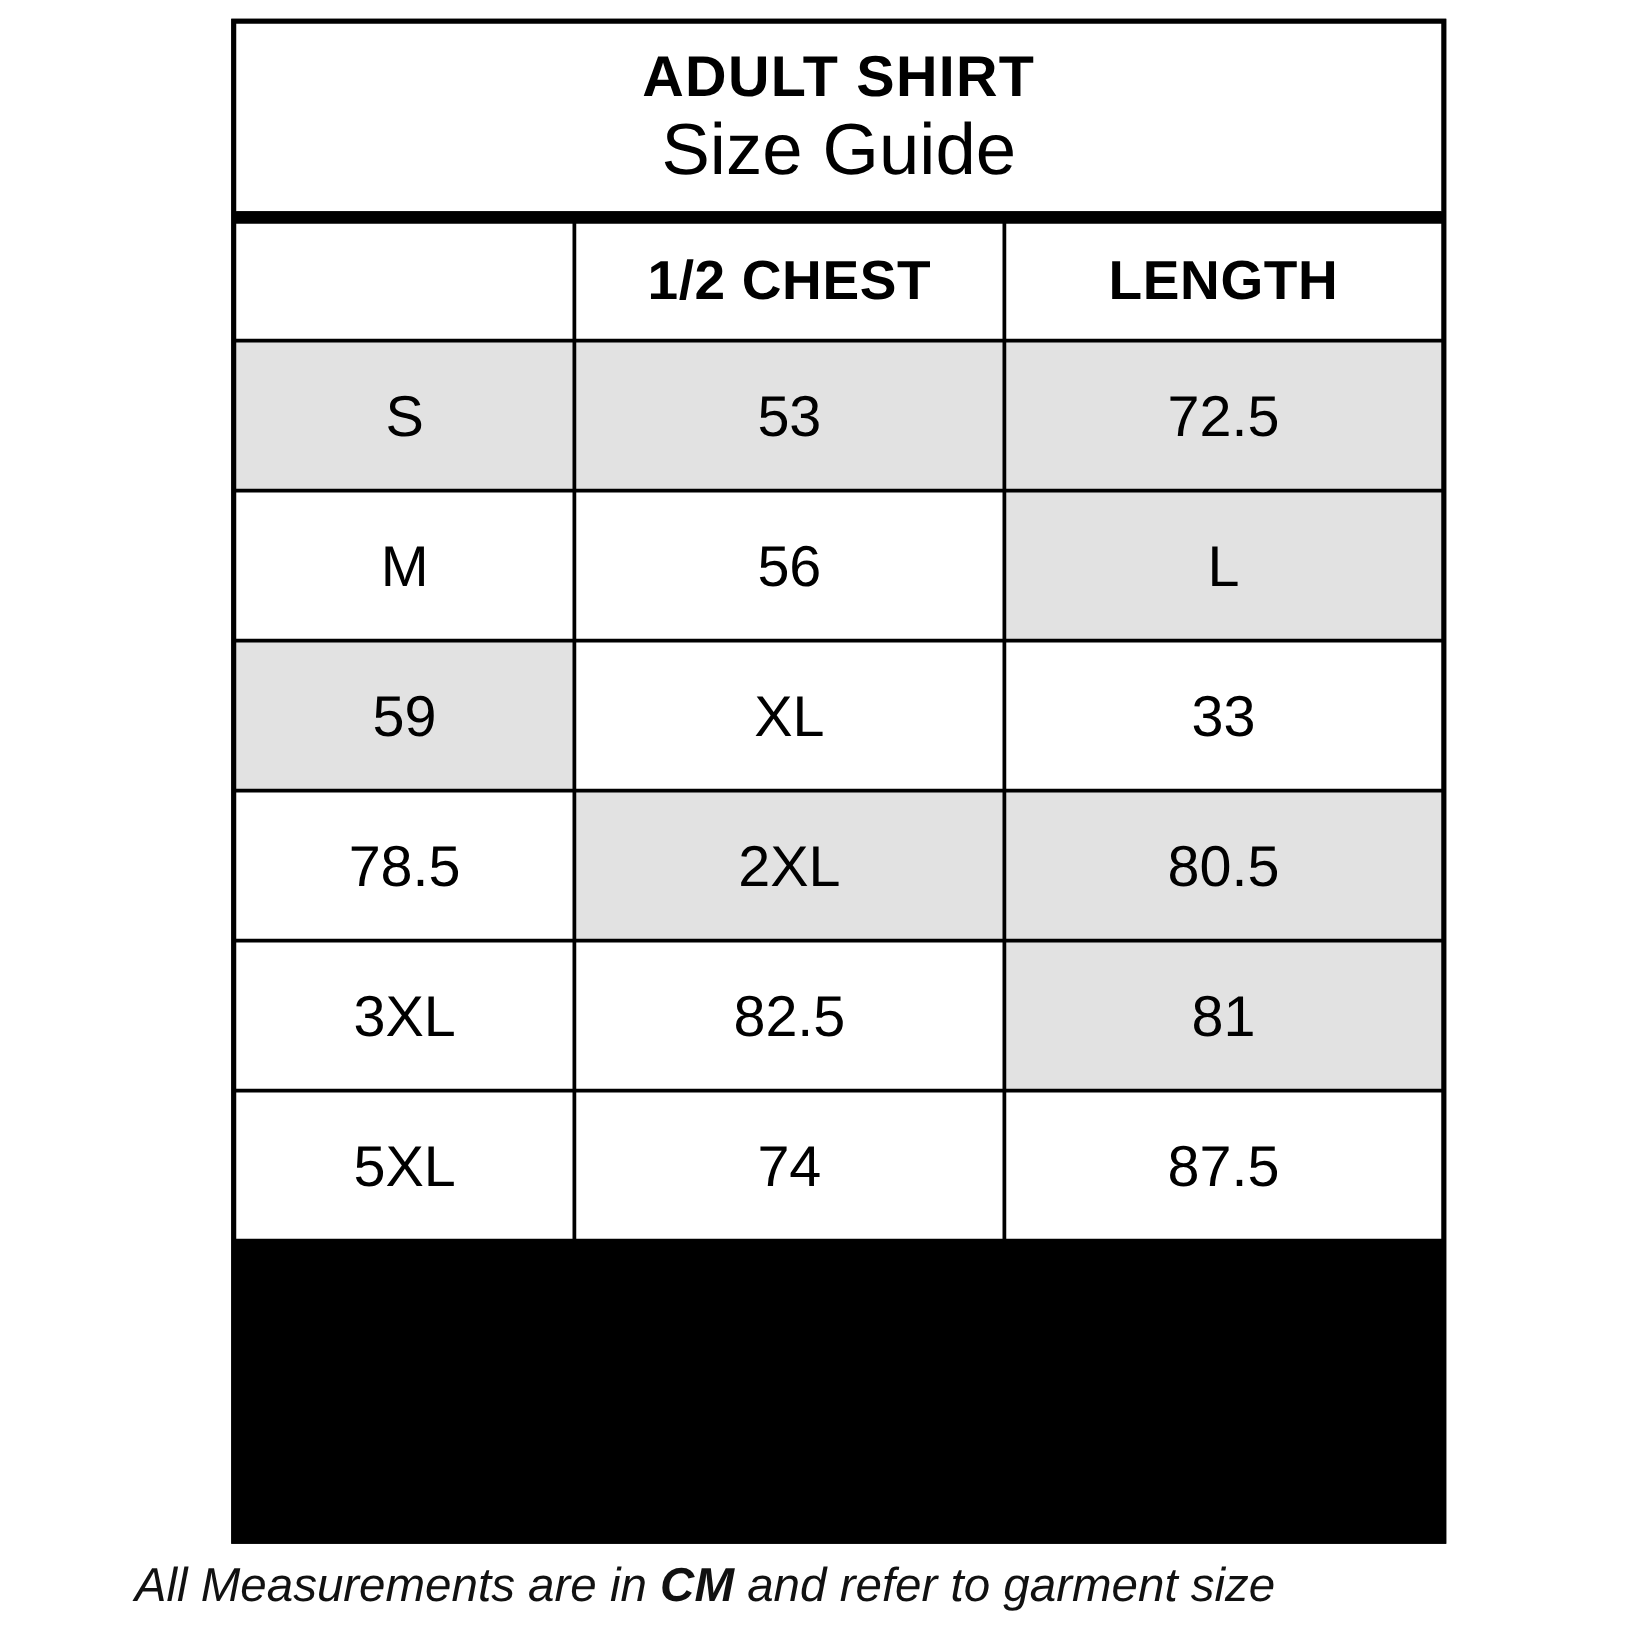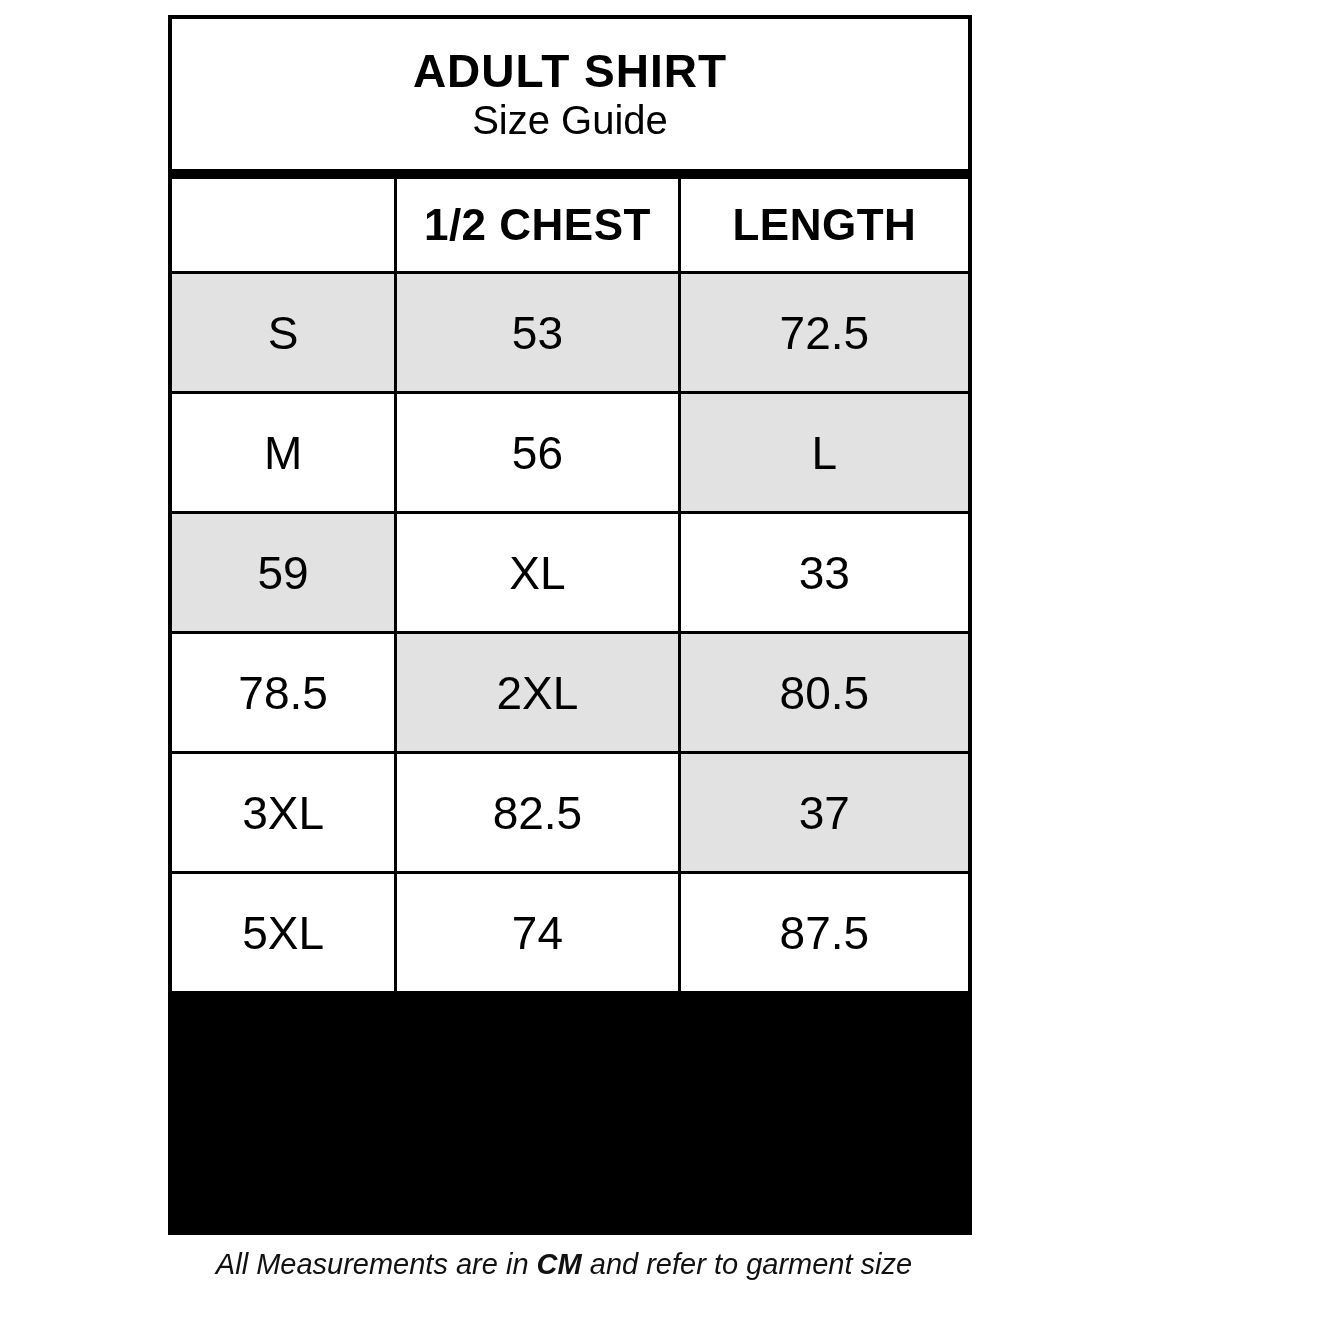--- a/index.html
+++ b/index.html
@@ -8,44 +8,44 @@
     width: 1320px;
     height: 1320px;
     background: #ffffff;
     font-family: "Liberation Sans", "DejaVu Sans", sans-serif;
     color: #000000;
     overflow: hidden;
     position: relative;
   }
   .table-wrapper {
     position: absolute;
-    left: 168px;
+    left: 185px;
     top: 15px;
-    width: 804px;
+    width: 972px;
     border: 4px solid #000000;
     background: #000000;
     box-sizing: border-box;
   }
   .title-block {
     background: #ffffff;
     height: 150px;
     display: flex;
     flex-direction: column;
     align-items: center;
     justify-content: center;
     gap: 2px;
   }
   .title-main {
     font-size: 46px;
     font-weight: bold;
     letter-spacing: 1px;
     line-height: 1.1;
   }
   .title-sub {
-    font-size: 40px;
+    font-size: 58px;
     font-weight: normal;
     line-height: 1.1;
   }
   .thick-divider {
     height: 10px;
     background: #000000;
   }
   .size-grid {
     display: grid;
     grid-template-columns: 266fr 336fr 344fr;
@@ -68,21 +68,21 @@
   }
   .row-stripe {
     background: #e2e2e2;
   }
   .footer-note {
     position: absolute;
     top: 1248px;
     left: 0;
     width: 1128px;
     text-align: center;
-    font-size: 29px;
+    font-size: 38px;
     font-style: italic;
     font-weight: normal;
     color: #111111;
   }
   .footer-note .unit-bold {
     font-weight: bold;
   }
 </style>
 </head>
 <body>
@@ -115,21 +115,21 @@
     <div class="cell">XL</div>
     <div class="cell">33</div>
     <div class="cell">78.5</div>
 
     <div class="cell row-stripe">2XL</div>
     <div class="cell row-stripe">80.5</div>
 
     <div class="cell">3XL</div>
     <div class="cell">82.5</div>
 
-    <div class="cell row-stripe">37</div>
+    <div class="cell row-stripe">81</div>
 
     <div class="cell">5XL</div>
     <div class="cell">74</div>
     <div class="cell">87.5</div>
 
   </div>
 </div>
 
 <div class="footer-note">
   <span>All Measurements are in </span><span class="unit-bold">CM</span><span> and refer to garment size</span>

